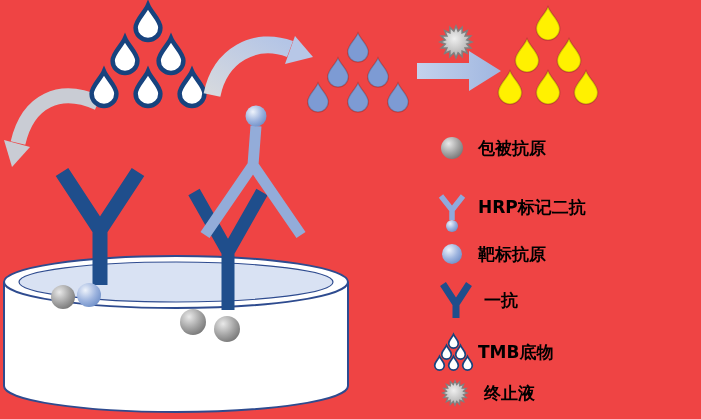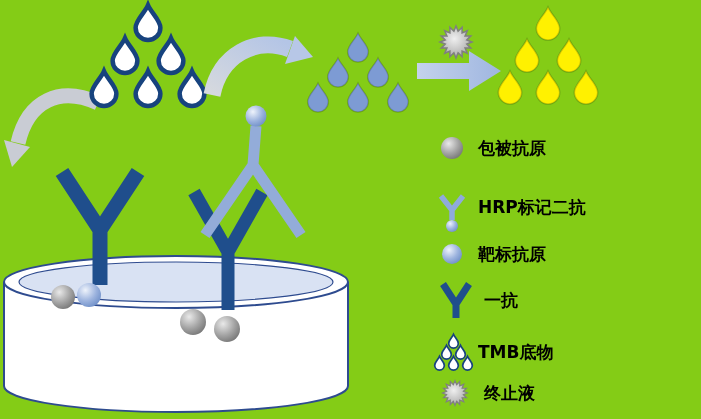--- a/index.html
+++ b/index.html
@@ -1,17 +1,17 @@
 <!DOCTYPE html>
 <html><head>
 <meta charset="utf-8">
 <style>
   html,body { margin:0; padding:0; background:#ffffff; }
   body { font-family:"DejaVu Sans","Liberation Sans",sans-serif; }
-  .canvas { position:relative; width:701px; height:419px; background:#84cc16; overflow:hidden; }
+  .canvas { position:relative; width:701px; height:419px; background:#ef4444; overflow:hidden; }
   svg { display:block; }
   symbol { overflow:visible; }
   text.legend-label {
     font-family:"DejaVu Sans","Liberation Sans",sans-serif;
     font-weight:700;
     font-size:17px;
     fill:#000000;
   }
 </style>
 </head>

